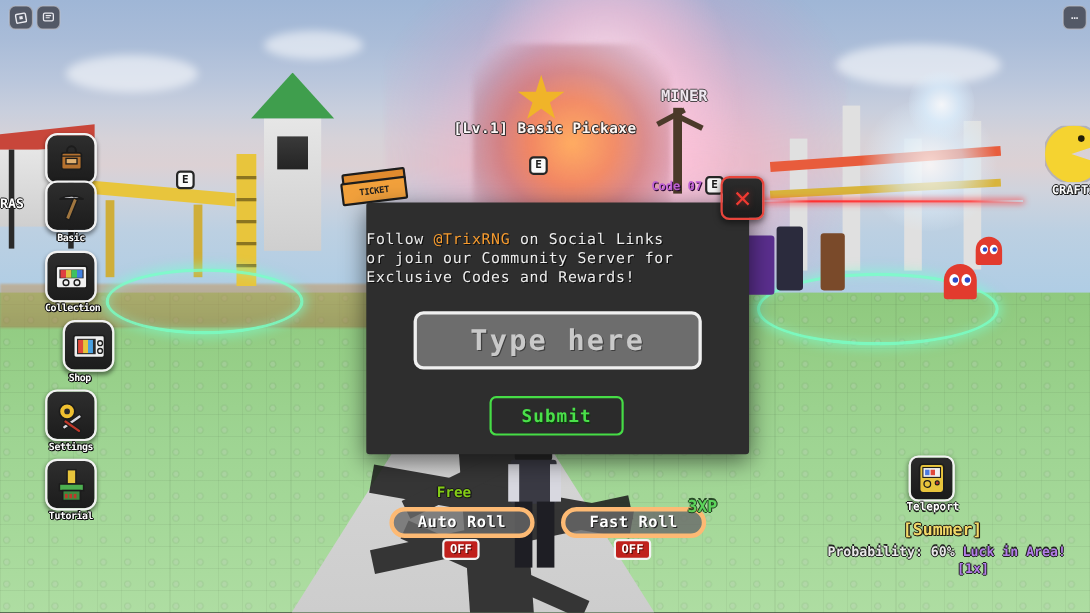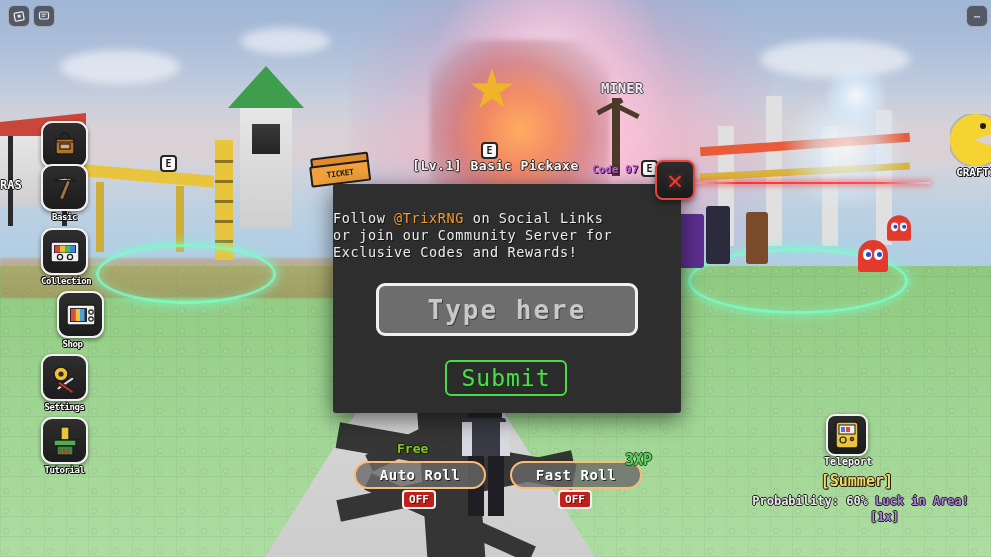--- a/index.html
+++ b/index.html
@@ -270,36 +270,36 @@
   .submit-btn {
     position:absolute; left:112px; top:176px; width:122px; height:36px;
     background:#2b2b2b;
     border:2px solid #46dd46;
     border-radius:6px;
     display:flex; align-items:center; justify-content:center;
     cursor:pointer;
   }
   .submit-btn span {
     font-family:"DejaVu Sans Mono", monospace;
-    font-size:23px; font-weight:normal; color:#4ae04a;
+    font-size:16px; font-weight:bold; color:#4ae04a;
     letter-spacing:1px;
     text-shadow:1px 1px 0 #0d3d0d;
   }
 
   
   .free-label {
     position:absolute; left:397px; top:441px;
     font-family:"DejaVu Sans Mono", monospace;
     font-size:13px; font-weight:bold; color:#84cc16;
     text-shadow:-1px 0 #1a1a1a,1px 0 #1a1a1a,0 -1px #1a1a1a,0 1px #1a1a1a,1px 1px #1a1a1a;
   }
   .roll-btn {
     position:absolute; height:28px;
     background: rgba(105,105,105,0.80);
-    border:2px solid #fdba74;
+    border:4px solid #fdba74;
     border-radius:15px;
     display:flex; align-items:center; justify-content:center;
     cursor:pointer;
   }
   .roll-btn span {
     font-family:"DejaVu Sans Mono", monospace;
     font-size:14px; font-weight:bold; color:#ffffff;
     letter-spacing:0.5px;
     text-shadow:1px 1px 0 #222;
   }
@@ -371,21 +371,20 @@
     text-shadow:1px 1px 0 #2a0b33;
     white-space:nowrap;
   }
   .tool-label {
     position:absolute; left:0; top:110px; width:991px; text-align:center;
     font-family:"DejaVu Sans Mono", monospace;
     font-size:13px; font-weight:bold; color:#ffffff;
     letter-spacing:0.5px;
     text-shadow:-1px 0 #2a2a2a,1px 0 #2a2a2a,0 -1px #2a2a2a,0 1px #2a2a2a,1px 1px #2a2a2a;
     opacity:.92;
-    margin-top:48px;
   }
   .star {
     position:absolute; left:470px; top:68px; width:44px; height:44px;
     background:#f0b429;
     clip-path: polygon(50% 0%, 61% 35%, 98% 35%, 68% 57%, 79% 91%, 50% 70%, 21% 91%, 32% 57%, 2% 35%, 39% 35%);
     filter: drop-shadow(0 0 6px rgba(255,200,90,.7));
   }
 </style>
 </head>
 <body>

